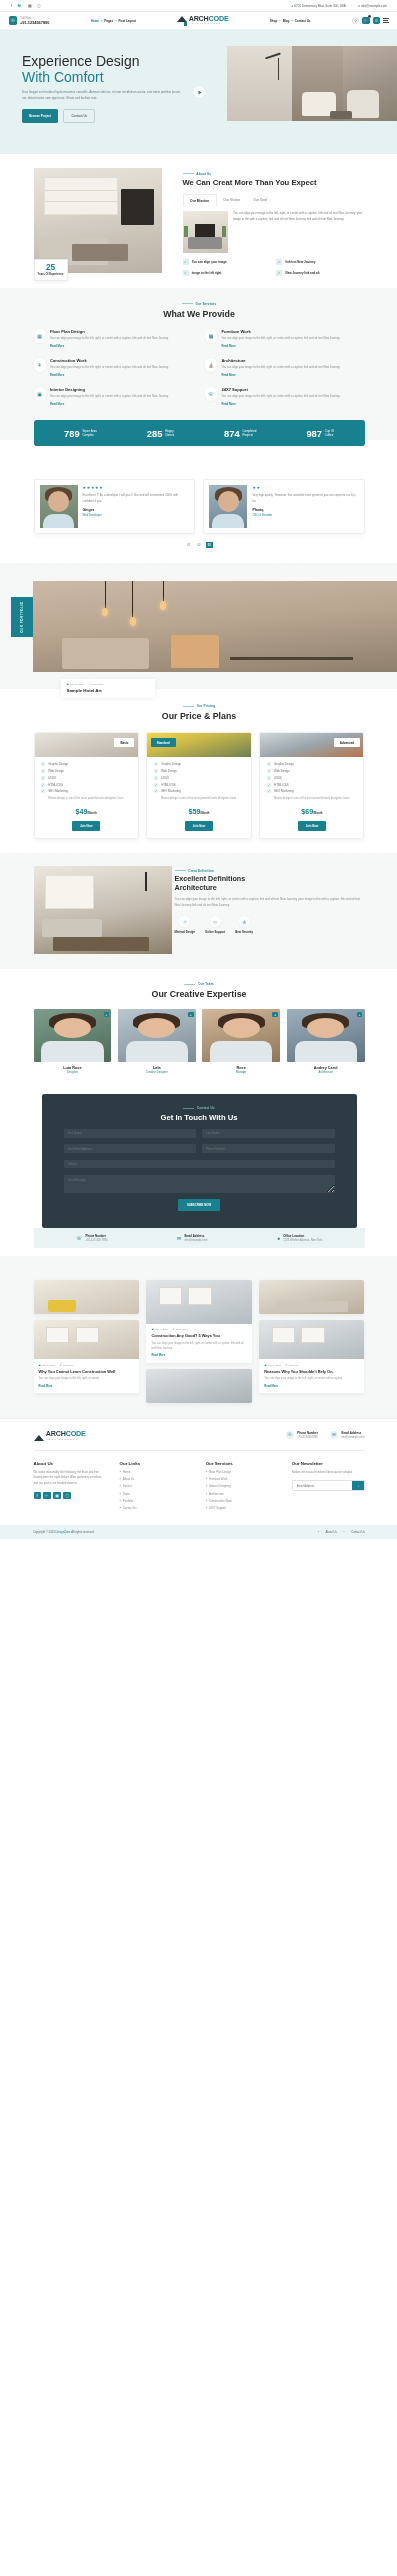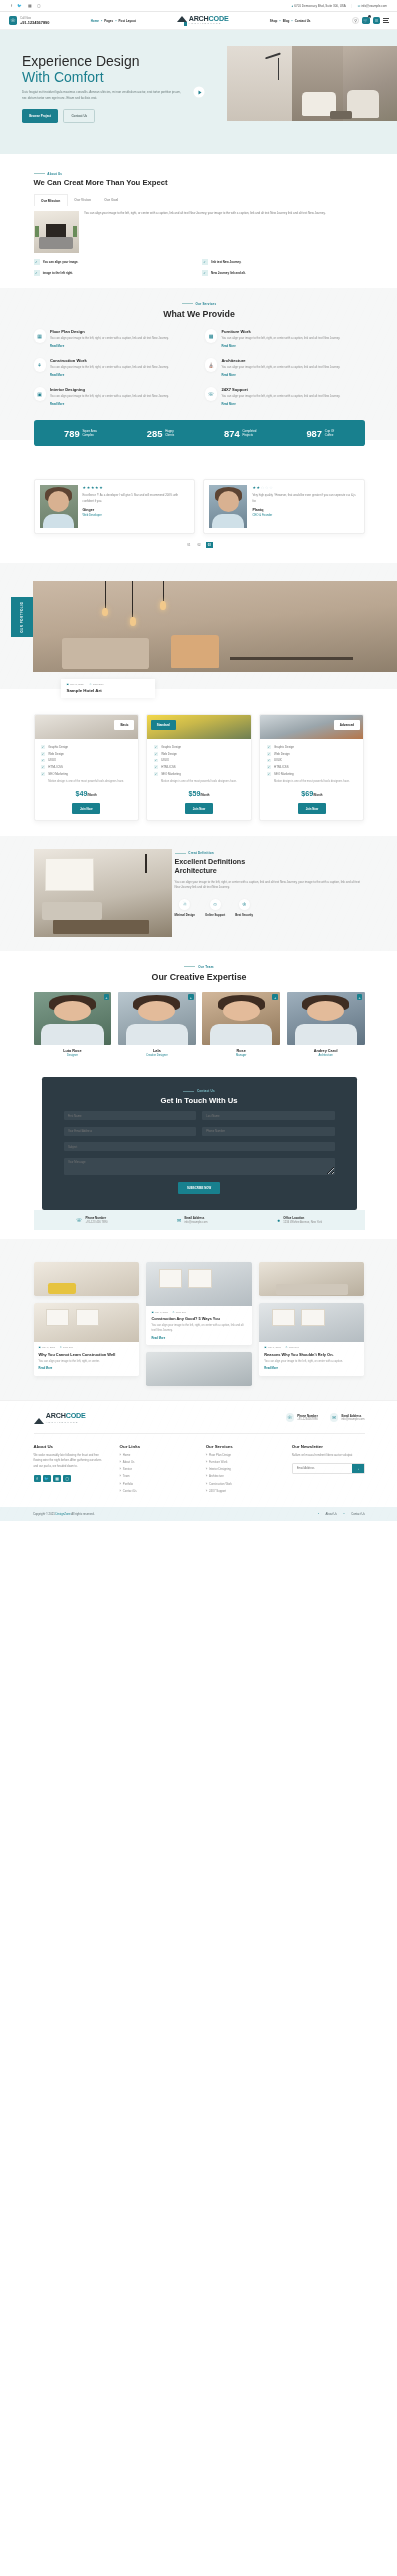--- a/index.html
+++ b/index.html
@@ -477,20 +477,32 @@
       <p>Duis feugiat est tincidunt ligula maximus convallis. Aenean ultricies, mi non vestibulum auctor, erat tortor porttitor ipsum, nec dictum tortor sem eget nunc. Etiam sed facilisis erat.</p>
       <div class="hero-btns">
         <button class="btn-primary">Browse Project</button>
         <button class="btn-ghost">Contact Us</button>
       </div>
     </div>
   </div>
 
   <div class="about">
     <div class="container about-grid">
+      <div class="about-left">
+        <div class="about-img">
+          <div class="ai-shelf"></div>
+            <div class="ai-fire"></div>
+          <div class="ai-sofa"></div>
+            <div class="ai-table"></div>
+        </div>
+        <div class="years-box">
+          <div class="n">25</div>
+          <div class="t">Years Of Experience</div>
+        </div>
+      </div>
       <div class="about-right">
         <div class="sec-tag">
             <span class="line"></span>
             <span>About Us</span>
           </div>
         <div class="sec-title">We Can Creat More Than You Expect</div>
         <div class="tabs">
           <div class="tab active">Our Mission</div>
           <div class="tab">Our Vision</div>
           <div class="tab">Our Goal</div>
@@ -660,20 +672,27 @@
           <span><i>▣</i><span>May 8, 2021</span></span>
           <span><i>☺</i><span>John Doe</span></span>
         </div>
         <h4>Sample Hotel Art</h4>
       </div>
     </div>
   </div>
 
   <div class="pricing">
     <div class="container">
+      <div class="sec-head-c">
+        <div class="sec-tag">
+            <span class="line"></span>
+            <span>Our Pricing</span>
+          </div>
+        <div class="sec-title">Our Price &amp; Plans</div>
+      </div>
       <div class="price-grid">
         <div class="pcard">
           <div class="pc-img pc1">
               <div class="pc-badge">Basic</div>
             </div>
           <div class="pc-body">
             <div class="pc-feat">
                 <span class="b">✓</span>
                 <span class="t">Graphic Design</span>
               </div>

